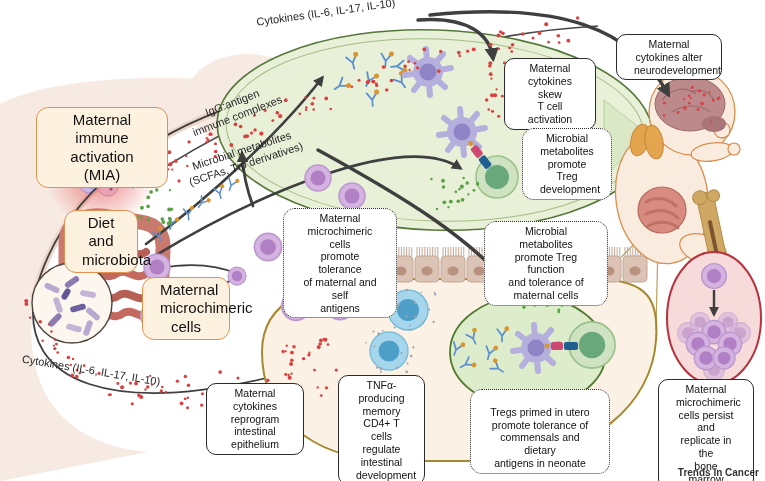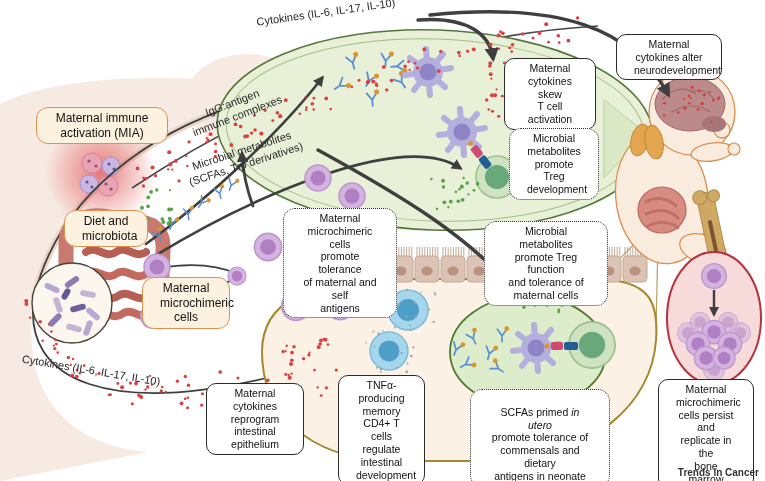--- a/index.html
+++ b/index.html
@@ -4,25 +4,25 @@
 <style>
   html,body{margin:0;padding:0;background:#fff;}
   .stage{position:relative;width:765px;height:481px;background:#ffffff;overflow:hidden;
          font-family:"Liberation Sans",sans-serif;color:#111;}
   .stage svg{position:absolute;left:0;top:0;}
   .co{position:absolute;background:#fff;border:1.5px solid #2b2b2b;border-radius:10px;
       padding:3px 17px;font-size:10.5px;line-height:1.22;text-align:center;color:#111;
       white-space:pre-line;box-sizing:border-box;z-index:5;}
   .co.dot{border:1.8px dotted #2b2b2b;border-radius:12px;}
   .co.orange{border:1.6px solid var(--accent-orange,#e0914f);background:var(--callout-bg,#fdf2e0);
-      font-size:12px;border-radius:12px;}
+      font-size:15px;border-radius:12px;}
   .flow{position:absolute;font-size:11px;color:#262626;white-space:pre-line;text-align:center;
       z-index:4;line-height:1.25;}
   .credit{position:absolute;right:6px;bottom:3px;font-weight:bold;font-size:10px;color:#333;z-index:6;}
-  .it{font-style:italic;}
+  .it{}
 </style>
 </head>
 <body>
 
 <div class="stage">
 
 <svg width="765" height="481" viewBox="0 0 765 481">
   <defs>
     <radialGradient id="glow">
           <stop offset="0%" stop-color="#e25b5b" stop-opacity="0.8"></stop>
@@ -682,32 +682,32 @@
 
 <div class="flow" style="left:226px;top:6px;width:200px;transform:rotate(-8deg);">Cytokines (IL-6, IL-17, IL-10)</div>
 <div class="flow" style="left:176px;top:96px;width:118px;transform:rotate(-21deg);">IgG:antigen
 immune complexes</div>
 <div class="flow" style="left:174px;top:144px;width:140px;transform:rotate(-18deg);">Microbial metabolites
 (SCFAs, Trp derivatives)</div>
 <div class="flow" style="left:12px;top:364px;width:158px;transform:rotate(9.5deg);">Cytokines (IL-6, IL-17, IL-10)</div>
 
 <div class="co orange" style="left:36px;top:107px;width:132px;">Maternal immune
 activation (MIA)</div>
-<div class="co orange" style="left:64px;top:210px;width:84px;">Diet and
+<div class="co orange" style="left:64px;top:210px;width:74px;">Diet and
 microbiota</div>
 <div class="co orange" style="left:142px;top:277px;width:88px;">Maternal
 microchimeric
 cells</div>
 <div class="co" style="left:504px;top:58px;width:92px;">Maternal
 cytokines skew
 T cell activation</div>
 <div class="co" style="left:616px;top:34px;width:106px;">Maternal
 cytokines alter
 neurodevelopment</div>
-<div class="co dot" style="left:509px;top:128px;width:90px;">Microbial
+<div class="co dot" style="left:522px;top:128px;width:90px;">Microbial
 metabolites
 promote Treg
 development</div>
 <div class="co dot" style="left:283px;top:208px;width:114px;">Maternal
 microchimeric cells
 promote tolerance
 of maternal and self
 antigens</div>
 <div class="co dot" style="left:484px;top:221px;width:124px;">Microbial metabolites
 promote Treg function
@@ -715,21 +715,21 @@
 maternal cells</div>
 <div class="co" style="left:206px;top:383px;width:98px;">Maternal cytokines
 reprogram intestinal
 epithelium</div>
 <div class="co" style="left:338px;top:375px;width:87px;">TNFα-producing
 memory CD4+ T
 cells regulate
 intestinal
 development</div>
 <div class="co dot" style="left:470px;top:389px;width:140px;">
-  <span>SCFAs primed </span><span class="it">in utero</span><span>
+  <span>Tregs primed </span><span class="it">in utero</span><span>
 promote tolerance of
 commensals and dietary
 antigens in neonate</span>
 </div>
 <div class="co" style="left:658px;top:379px;width:96px;">Maternal
 microchimeric
 cells persist and
 replicate in the
 bone marrow</div>
 

